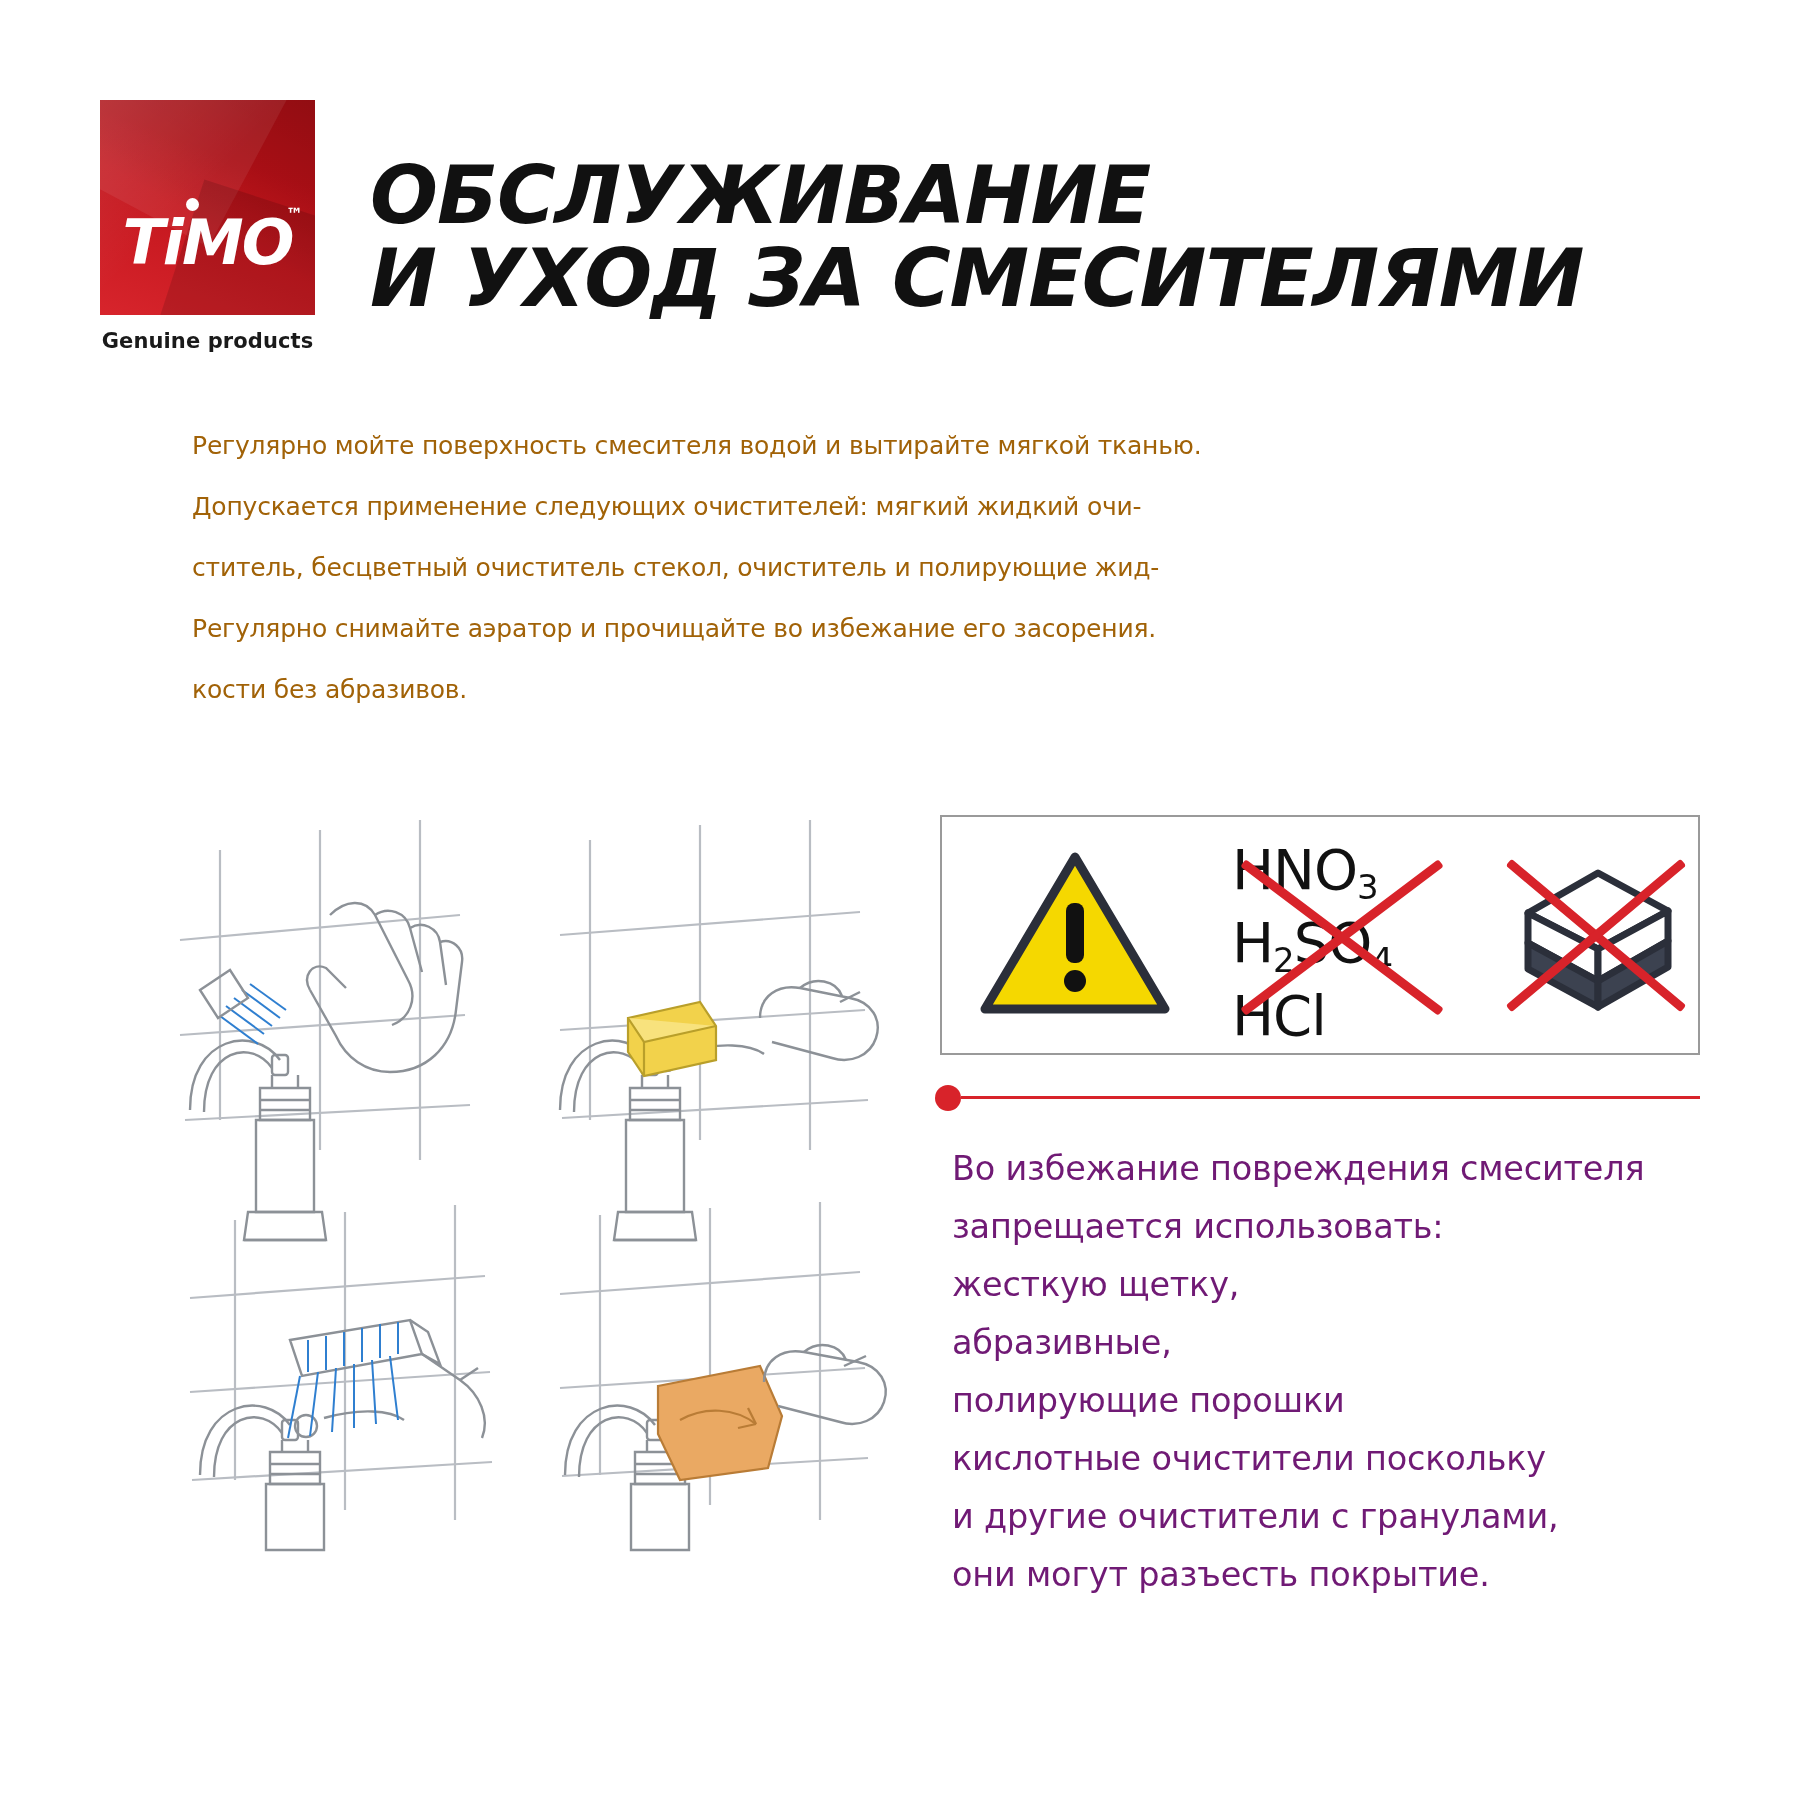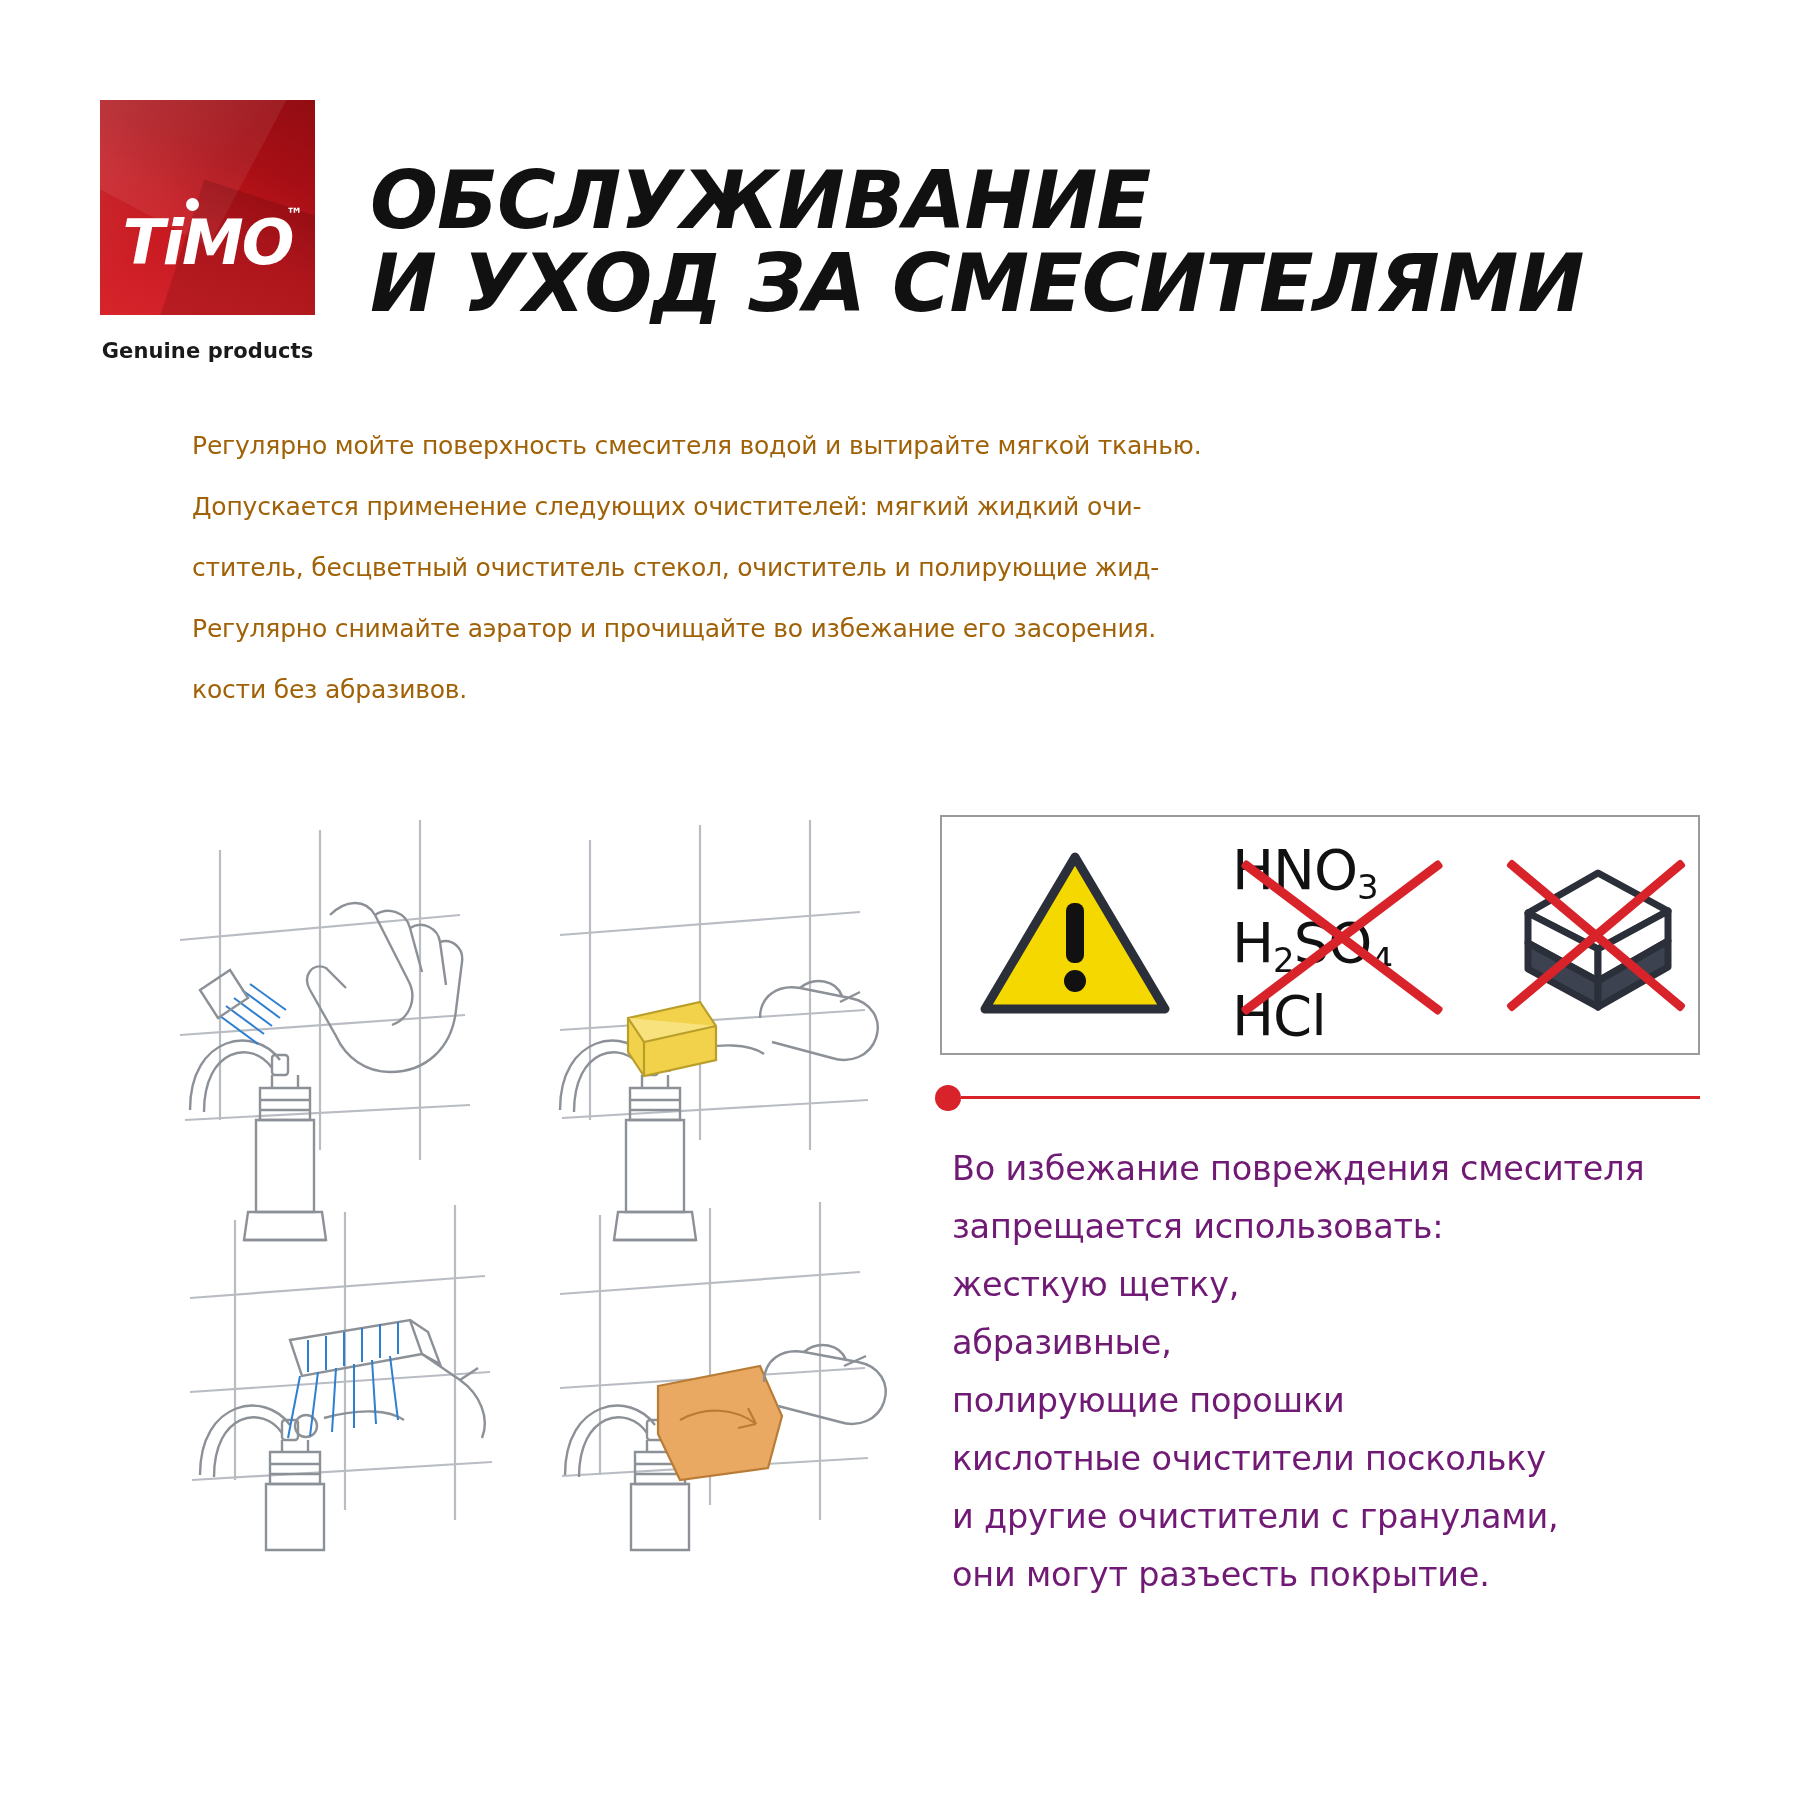--- a/index.html
+++ b/index.html
@@ -86,21 +86,21 @@
   .logo-dot {
     position: absolute;
     z-index: 4;
     width: 13px; height: 13px;
     border-radius: 50%;
     background: #ffffff;
     left: 86px;
     bottom: 104px;
   }
   .logo-sub {
-    margin-top: 24px;
+    margin-top: 14px;
     width: 215px;
     text-align: center;
     font-size: 21px;
     font-weight: bold;
     color: #1a1a1a;
     letter-spacing: 0.1px;
   }
 
   .title-block {
     margin-left: 42px;

